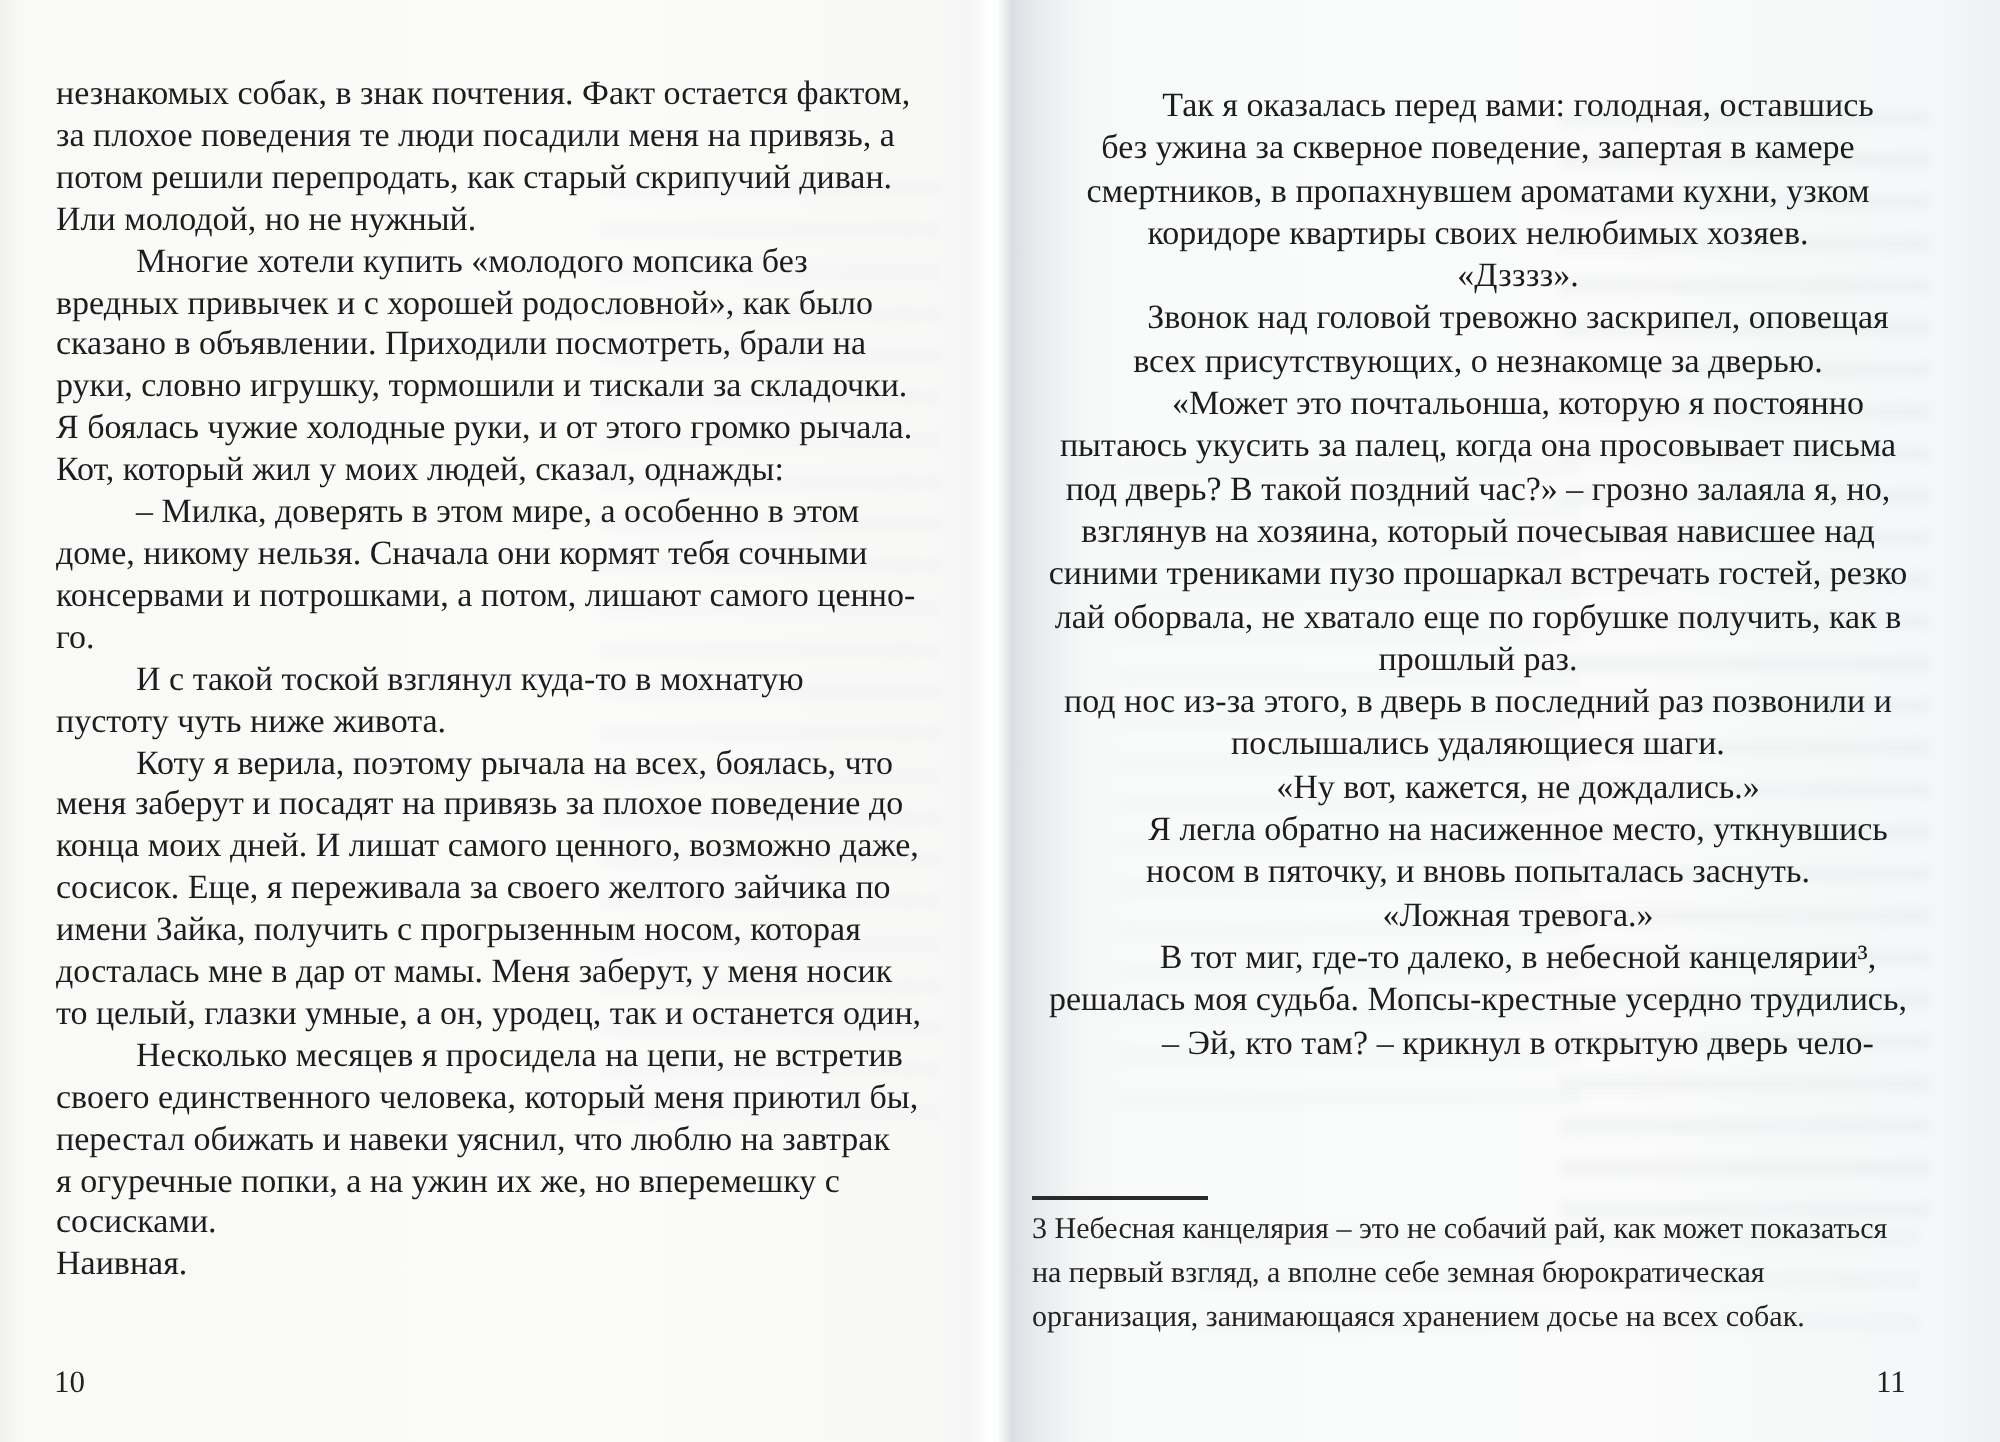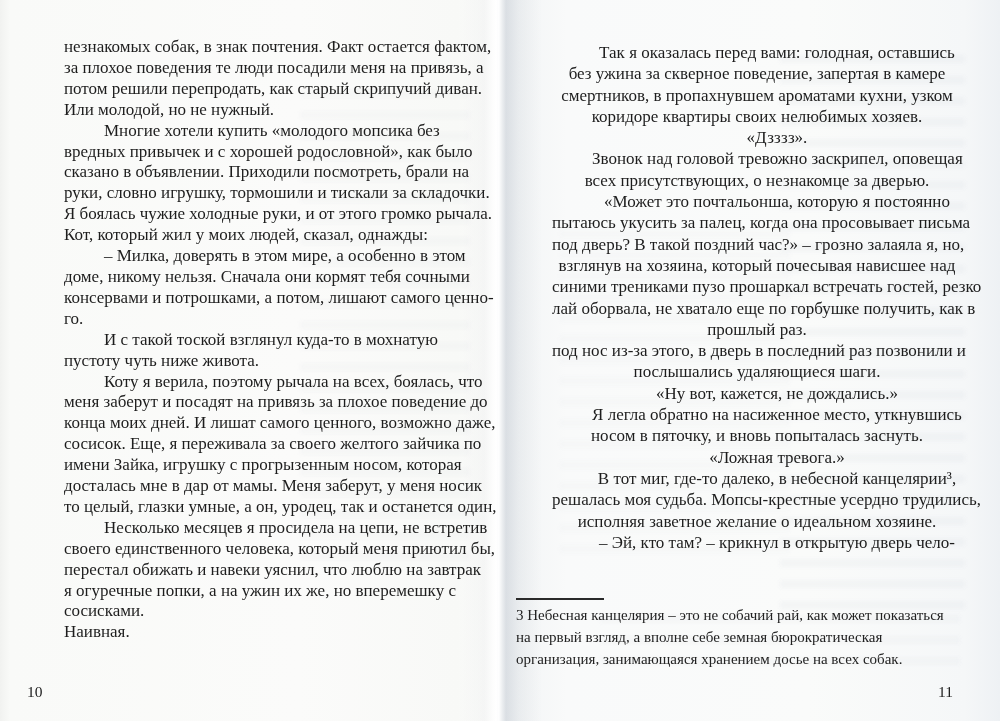--- a/index.html
+++ b/index.html
@@ -29,21 +29,21 @@
       rgba(255,255,255,0.95) 46%,
       rgba(105,120,140,0.14) 55%,
       rgba(110,125,145,0.08) 70%,
       rgba(110,125,145,0) 100%);
   }
   .textcol{
     position:absolute;
     color:#1d1d1d;
     font-size:17px;
   }
-  .textcol .line{white-space:nowrap;margin-left:36px;}
+  .textcol .line{white-space:nowrap;}
   .textcol .line.indent{padding-left:40px;}
   .col-left{left:28px;top:37px;width:446px;line-height:20.9px;}
   .col-right{left:516px;top:42px;width:446px;line-height:21.3px;text-align:center;}
   .footnote-sep{
     position:absolute;left:516px;top:598px;width:88px;height:0;
     border-top:2px solid #2a2a2a;
   }
   .footnote{
     position:absolute;left:516px;top:604px;width:452px;
     font-size:15px;line-height:22px;color:#222;
@@ -120,21 +120,21 @@
       <div class="line">пустоту чуть ниже живота.</div>
 
       <div class="line indent">Коту я верила, поэтому рычала на всех, боялась, что</div>
 
       <div class="line">меня заберут и посадят на привязь за плохое поведение до</div>
 
       <div class="line">конца моих дней. И лишат самого ценного, возможно даже,</div>
 
       <div class="line">сосисок. Еще, я переживала за своего желтого зайчика по</div>
 
-      <div class="line">имени Зайка, игрушку с прогрызенным носом, которая</div>
+      <div class="line">имени Зайка, получить с прогрызенным носом, которая</div>
 
       <div class="line">досталась мне в дар от мамы. Меня заберут, у меня носик</div>
 
       <div class="line">то целый, глазки умные, а он, уродец, так и останется один,</div>
 
 
       <div class="line indent">Несколько месяцев я просидела на цепи, не встретив</div>
 
       <div class="line">своего единственного человека, который меня приютил бы,</div>
 
@@ -188,21 +188,20 @@
       <div class="line indent">Я легла обратно на насиженное место, уткнувшись</div>
 
       <div class="line">носом в пяточку, и вновь попыталась заснуть.</div>
 
       <div class="line indent">«Ложная тревога.»</div>
 
       <div class="line indent">В тот миг, где-то далеко, в небесной канцелярии³,</div>
 
       <div class="line">решалась моя судьба. Мопсы-крестные усердно трудились,</div>
 
-      <div class="line">исполняя заветное желание о идеальном хозяине.</div>
 
       <div class="line indent">– Эй, кто там? – крикнул в открытую дверь чело-</div>
     </div>
 
   <div class="footnote-sep"></div>
 
   <div class="footnote">
 
       <div class="line">3 Небесная канцелярия – это не собачий рай, как может показаться</div>
 

